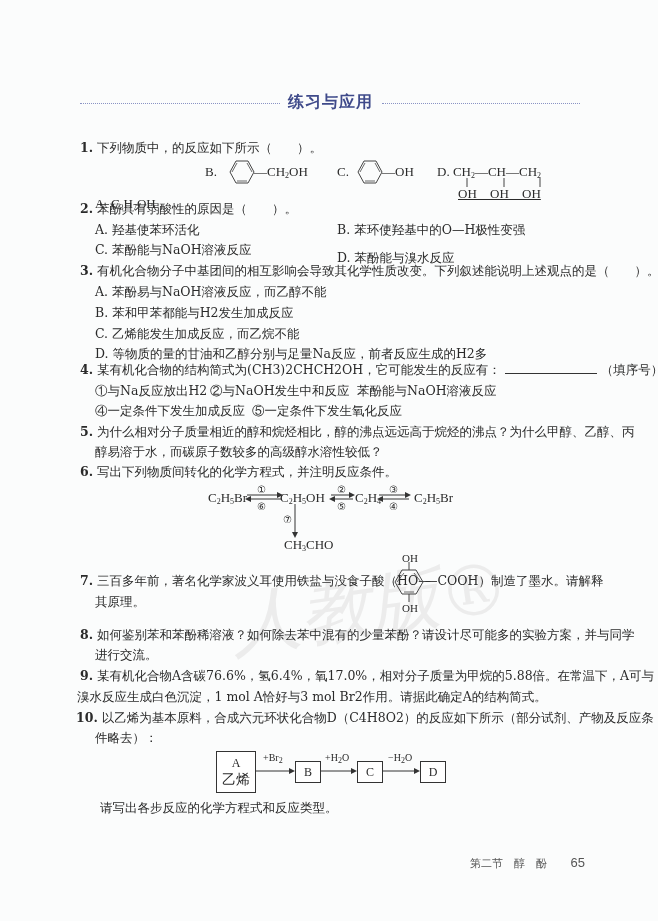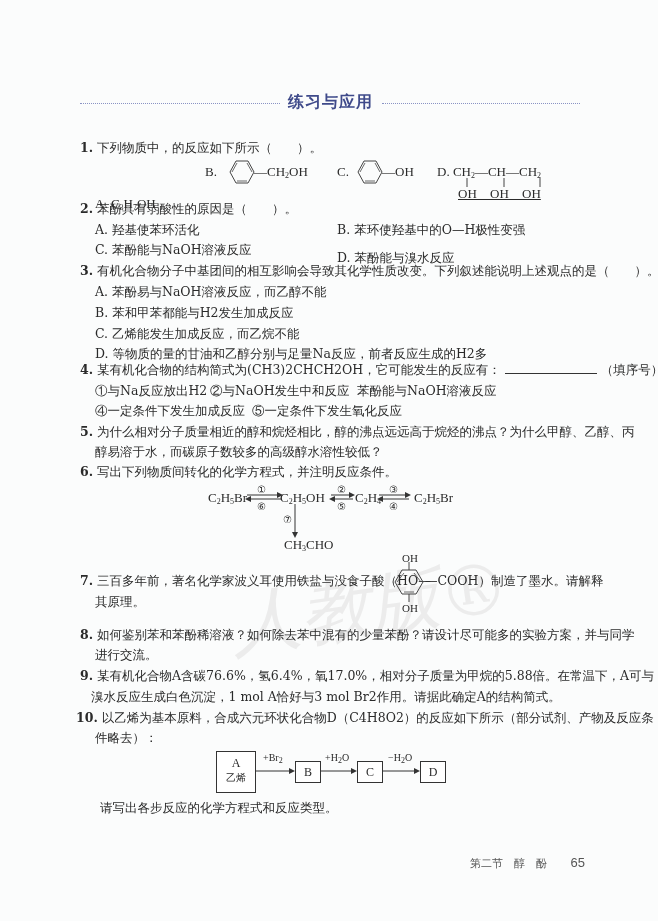--- a/index.html
+++ b/index.html
@@ -167,32 +167,32 @@
 <div class="line" style="left:80px;top:627px;">
   <span class="num">8.</span>
   <span>如何鉴别苯和苯酚稀溶液？如何除去苯中混有的少量苯酚？请设计尽可能多的实验方案，并与同学</span>
 </div>
 <div class="line" style="left:95px;top:647px;">进行交流。</div>
 
 <div class="line" style="left:80px;top:668px;">
   <span class="num">9.</span>
   <span>某有机化合物A含碳76.6%，氢6.4%，氧17.0%，相对分子质量为甲烷的5.88倍。在常温下，A可与</span>
 </div>
-<div class="line" style="left:91px;top:689px;">溴水反应生成白色沉淀，1 mol A恰好与3 mol Br2作用。请据此确定A的结构简式。</div>
+<div class="line" style="left:77px;top:689px;">溴水反应生成白色沉淀，1 mol A恰好与3 mol Br2作用。请据此确定A的结构简式。</div>
 
 <div class="line" style="left:76px;top:710px;">
   <span class="num">10.</span>
   <span>以乙烯为基本原料，合成六元环状化合物D（C4H8O2）的反应如下所示（部分试剂、产物及反应条</span>
 </div>
 <div class="line" style="left:95px;top:730px;text-align:center;">件略去）：</div>
 
 <div>
   <div class="box" style="left:216px;top:751px;width:38px;height:36px;padding-top:4px;">
     <div>A</div>
-    <div style="font-family:'DejaVu Sans',sans-serif;font-size:10px;">乙烯</div>
+    <div style="font-family:'DejaVu Sans',sans-serif;font-size:14px;">乙烯</div>
   </div>
   <div class="box" style="left:295px;top:761px;width:24px;height:20px;line-height:20px;">B</div>
   <div class="box" style="left:357px;top:761px;width:24px;height:20px;line-height:20px;">C</div>
   <div class="box" style="left:420px;top:761px;width:24px;height:20px;line-height:20px;">D</div>
   <svg class="abs" style="left:255px;top:765px;" width="170" height="12">
     <line x1="0" y1="6" x2="34" y2="6" stroke="#333"></line>
       <polygon points="34,3 40,6 34,9" fill="#333"></polygon>
     <line x1="65" y1="6" x2="96" y2="6" stroke="#333"></line>
       <polygon points="96,3 102,6 96,9" fill="#333"></polygon>
     <line x1="127" y1="6" x2="159" y2="6" stroke="#333"></line>

